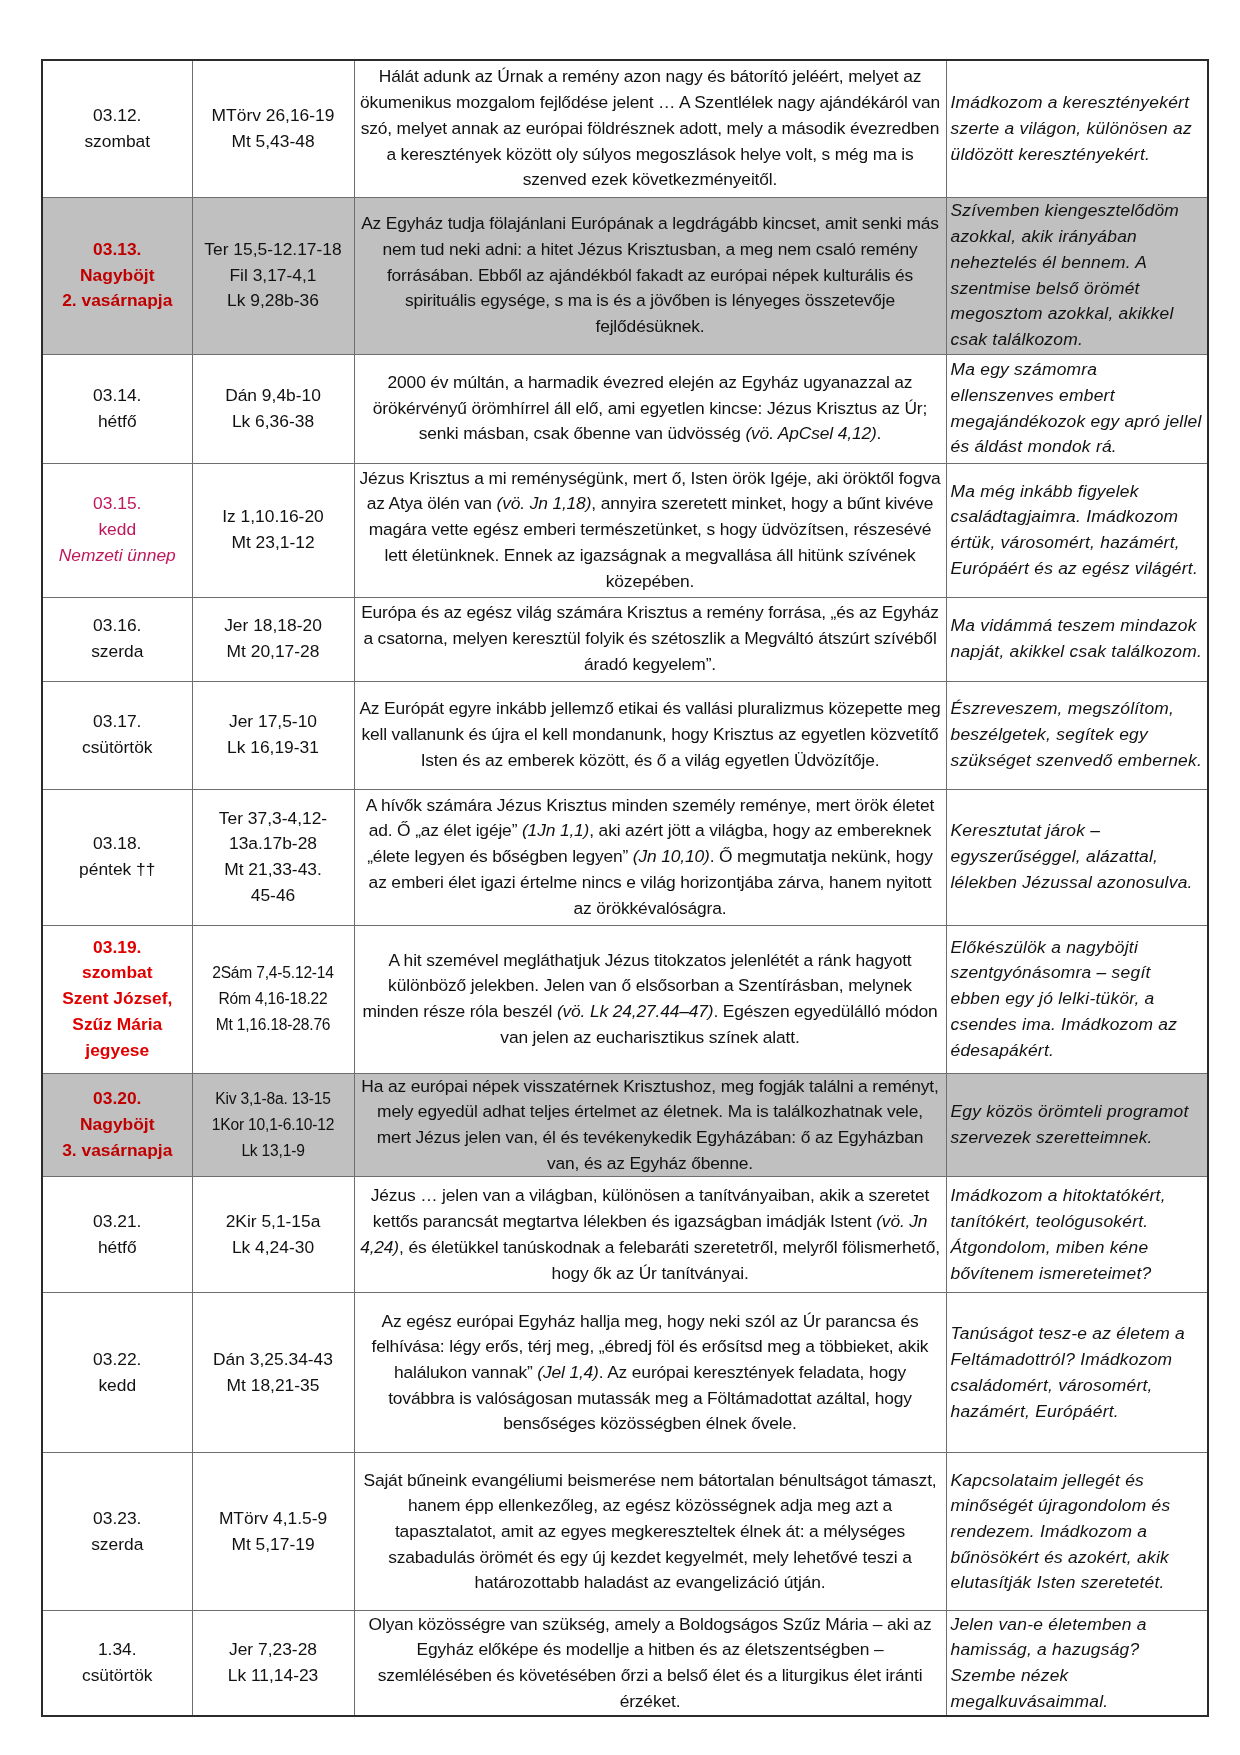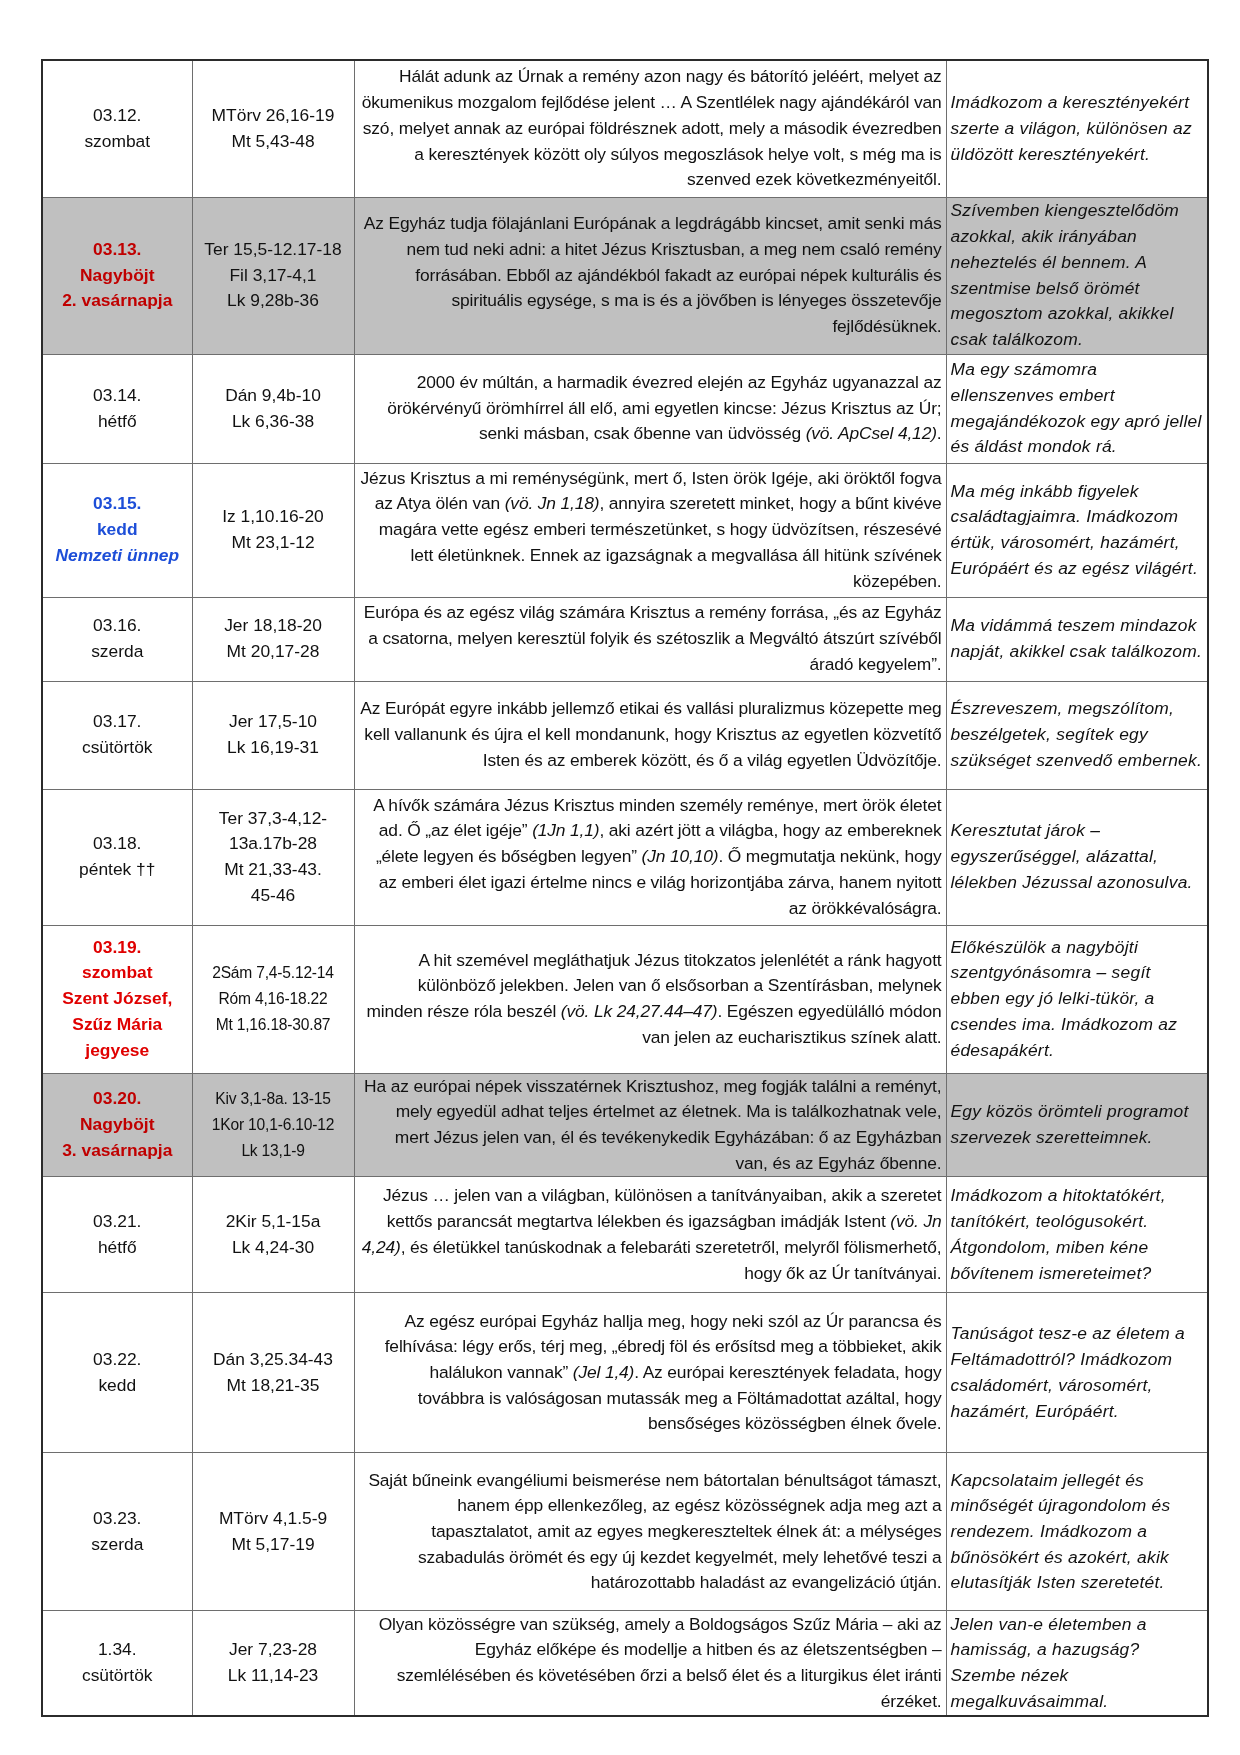--- a/index.html
+++ b/index.html
@@ -8,26 +8,26 @@
   table.cal { position: absolute; left: 41px; top: 59px; width: 1166px;
               border-collapse: collapse; table-layout: fixed; }
   table.cal td { border: 1.5px solid #6e6e6e; padding: 0 4px; vertical-align: middle;
                  font-size: 17.4px; line-height: 25.7px; }
   table.cal { border: 2px solid #2b2b2b; }
   col.c-date { width: 150px; } col.c-read { width: 162px; }
   col.c-text { width: 592px; } col.c-res { width: 262px; }
   td.date, td.read { text-align: center; }
   td.read { font-size: 17px; padding: 0 2px; }
   td.read.small { font-size: 15.6px; letter-spacing: -0.2px; }
-  td.text { text-align: right; letter-spacing: -0.15px; }
+  td.text { text-align: center; letter-spacing: -0.15px; }
   td.res { font-style: italic; letter-spacing: 0.25px; padding-left: 6px; }
   tr.sunday td { background: #c0c0c0; }
   .red-dark { color: #c00000; font-weight: bold; }
   .red-bright { color: #e00000; font-weight: bold; }
-  .red-plain { color: #1d4ed8; font-weight: bold; }
+  .red-plain { color: #be185d; }
   .sub-italic { font-style: italic; }
   .cite { font-style: italic; }
   .line { display: block; }
 </style>
 </head>
 <body>
 
 <table class="cal">
   <colgroup>
     <col class="c-date">
@@ -129,21 +129,21 @@
         <td class="date">
           <span class="line red-bright">03.19.</span>
           <span class="line red-bright">szombat</span>
           <span class="line red-bright">Szent József,</span>
           <span class="line red-bright">Szűz Mária</span>
           <span class="line red-bright">jegyese</span>
         </td>
         <td class="read small">
           <span class="line">2Sám 7,4-5.12-14</span>
           <span class="line">Róm 4,16-18.22</span>
-          <span class="line">Mt 1,16.18-30.87</span>
+          <span class="line">Mt 1,16.18-28.76</span>
         </td>
         <td class="text"><span>A hit szemével megláthatjuk Jézus titokzatos jelenlétét a ránk hagyott különböző jelekben. Jelen van ő elsősorban a Szentírásban, melynek minden része róla beszél </span><span class="cite">(vö. Lk 24,27.44–47)</span><span>. Egészen egyedülálló módon van jelen az eucharisztikus színek alatt.</span></td>
         <td class="res"><span>Előkészülök a nagyböjti szentgyónásomra – segít ebben egy jó lelki-tükör, a csendes ima. Imádkozom az édesapákért.</span></td>
       </tr>
       <tr class="sunday" style="height: 86px;">
         <td class="date">
           <span class="line red-dark">03.20.</span>
           <span class="line red-dark">Nagyböjt</span>
           <span class="line red-dark">3. vasárnapja</span>
         </td>

